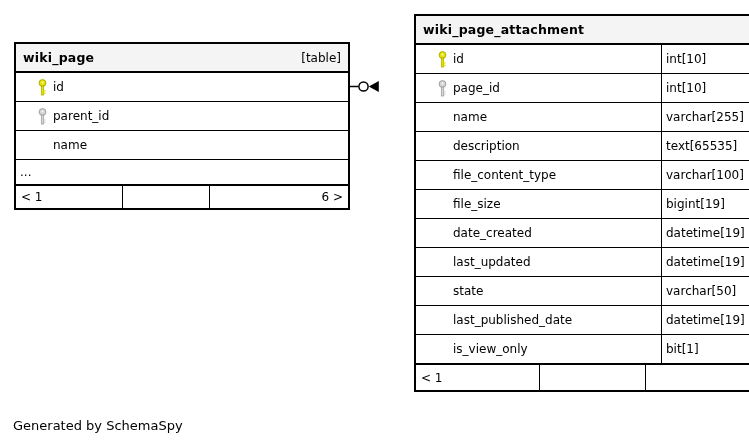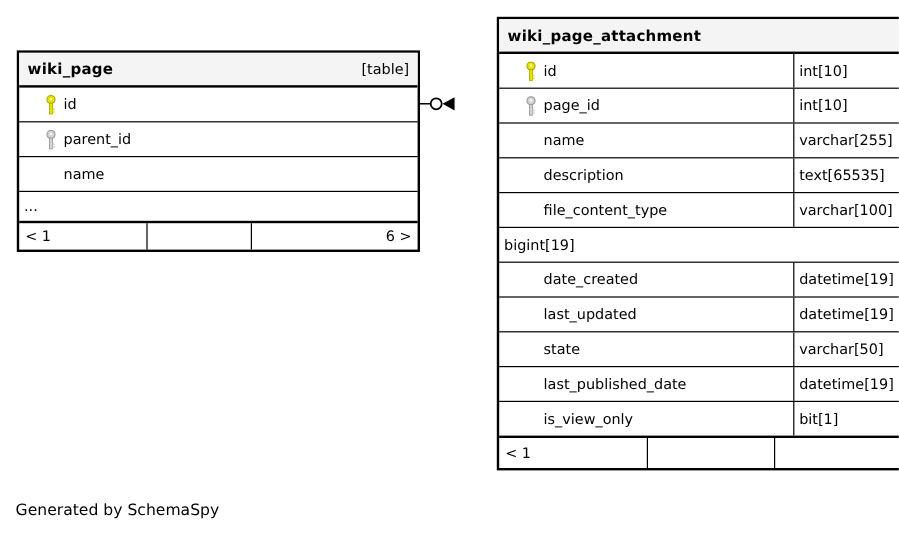--- a/index.html
+++ b/index.html
@@ -156,20 +156,24 @@
           <span class="cell type">text[65535]</span>
         </div>
         <div class="row">
           <span class="cell name">
             <span class="key-wrap"></span>
             <span>file_content_type</span>
           </span>
           <span class="cell type">varchar[100]</span>
         </div>
         <div class="row">
+          <span class="cell name">
+            <span class="key-wrap"></span>
+            <span>file_size</span>
+          </span>
           <span class="cell type">bigint[19]</span>
         </div>
         <div class="row">
           <span class="cell name">
             <span class="key-wrap"></span>
             <span>date_created</span>
           </span>
           <span class="cell type">datetime[19]</span>
         </div>
         <div class="row">

